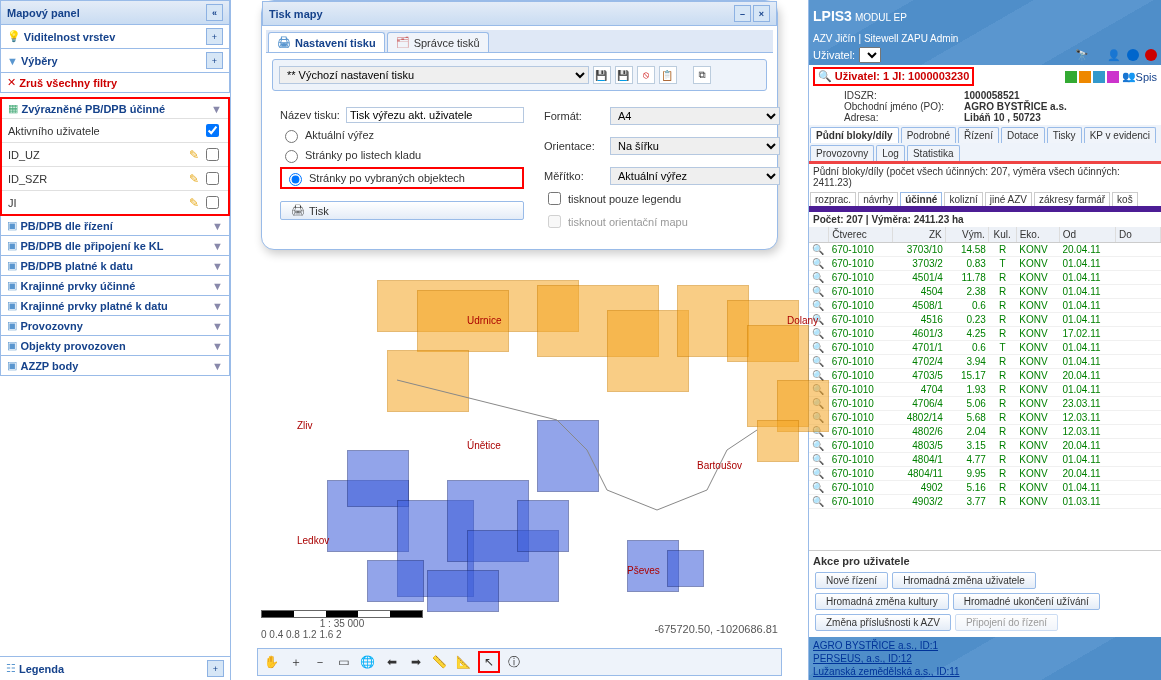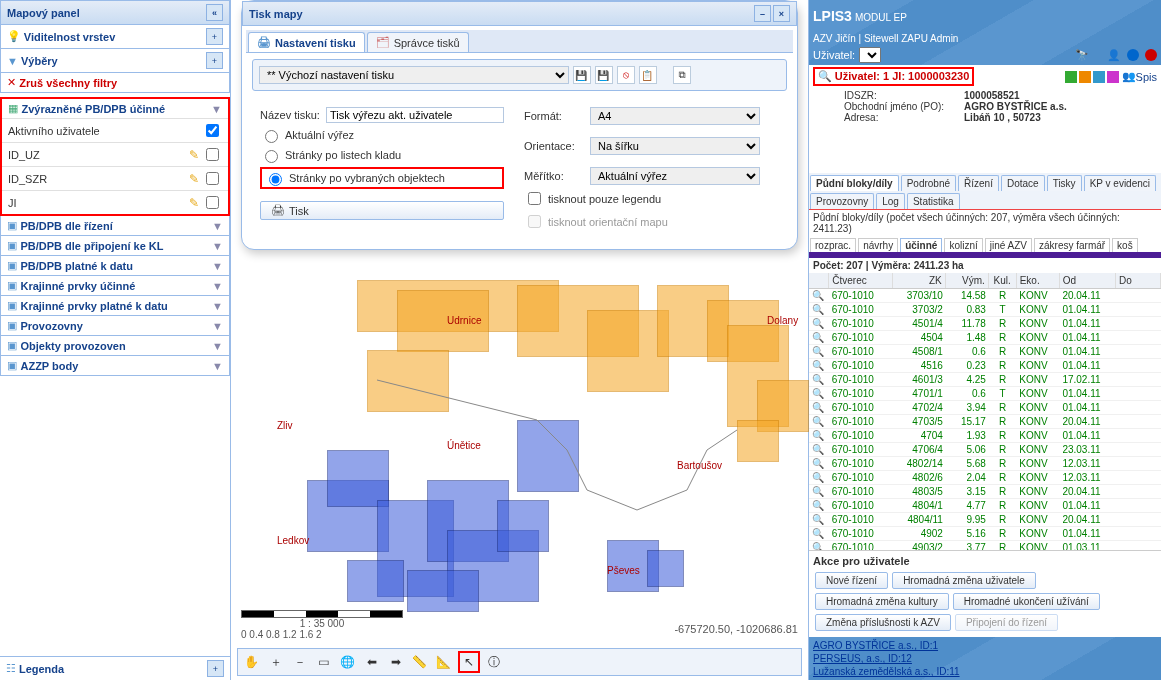--- a/index.html
+++ b/index.html
@@ -1,16 +1,16 @@
 <!DOCTYPE html>
 <html><head>
 <meta charset="utf-8">
 <style>
 html,body{margin:0;padding:0;font-family:Tahoma,Arial,sans-serif;font-size:11px;color:#333;background:#fff;width:1161px;height:680px;overflow:hidden;}
-.row{display:flex;}
+.row{display:flex;gap:20px;}
 .col{display:flex;flex-direction:column;}
 .panel-hdr{background:linear-gradient(#e4ecf7,#c9dcf2);border:1px solid #99bbe8;padding:3px 6px;display:flex;align-items:center;font-weight:bold;color:#15428b;}
 .panel-hdr .sp{flex:1;}
 .ibtn{width:15px;height:15px;border:1px solid #8db2e3;background:#d6e6f6;display:inline-flex;align-items:center;justify-content:center;font-size:9px;color:#15428b;margin-left:2px;cursor:pointer;}
 .left{width:230px;flex-shrink:0;border-right:1px solid #99bbe8;}
 .sect{border:1px solid #99bbe8;border-top:none;}
 .sect-h{padding:3px 6px;display:flex;align-items:center;cursor:pointer;}
 .sect-h .sp{flex:1;}
 .sect-title{color:#15428b;font-weight:bold;}
 .warn .sect-title{color:#c00;}
@@ -51,21 +51,21 @@
 .right{width:352px;flex-shrink:0;border-left:1px solid #99bbe8;}
 .testbg{background:repeating-linear-gradient(-30deg,#4f8ec9 0 60px,#5a96cf 60px 120px);color:#fff;}
 .r-hdr{padding:8px 4px;font-weight:bold;}
 .r-sub{padding:1px 4px;font-size:10px;}
 .r-sel{display:flex;align-items:center;gap:4px;padding:2px 4px;}
 .r-sel select{font-size:11px;}
 .r-sel .sp{flex:1;}
 .info{padding:2px 4px;background:#fff;}
 .info .line{display:flex;font-size:10px;padding-left:31px;}
 .info .line .k{width:120px;}
-.rtabs{display:flex;flex-wrap:wrap;border-bottom:1px solid #ef4444;background:#eef3fa;margin-top:48px;}
+.rtabs{display:flex;flex-wrap:wrap;border-bottom:3px solid #ef4444;background:#eef3fa;}
 .rtab{padding:2px 5px;border:1px solid #99bbe8;border-bottom:none;margin:2px 1px 0 1px;border-radius:2px 2px 0 0;font-size:10px;background:#f0f4fa;cursor:pointer;}
 .rtab.on{background:#fff;font-weight:bold;}
 .subtabs{display:flex;border-bottom:6px solid #4c1d95;background:#fff;}
 .subtab{padding:1px 4px;margin:2px 1px 0 1px;border:1px solid #ccc;border-bottom:none;font-size:10px;cursor:pointer;}
 .subtab.on{font-weight:bold;background:#fff;border-color:#99bbe8;}
 .gridhdr{display:flex;background:#edf1f7;border-bottom:1px solid #ccc;font-size:10px;}
 .gridhdr>div{padding:2px 3px;border-right:1px solid #ddd;}
 .gridrow{display:flex;font-size:10px;color:#008000;border-bottom:1px solid #f0f0f0;}
 .gridrow>div{padding:1px 3px;}
 .c0{width:14px;text-align:center;}
@@ -387,21 +387,21 @@
           <div class="c3">11.78</div>
           <div class="c4">R</div>
           <div class="c5">KONV</div>
           <div class="c6">01.04.11</div>
           <div class="c7"></div>
         </div>
         <div class="gridrow">
           <div class="c0"><span style="color:#888;cursor:pointer;">🔍</span></div>
           <div class="c1">670-1010</div>
           <div class="c2">4504</div>
-          <div class="c3">1.48</div>
+          <div class="c3">2.38</div>
           <div class="c4">R</div>
           <div class="c5">KONV</div>
           <div class="c6">01.04.11</div>
           <div class="c7"></div>
         </div>
         <div class="gridrow">
           <div class="c0"><span style="color:#888;cursor:pointer;">🔍</span></div>
           <div class="c1">670-1010</div>
           <div class="c2">4508/1</div>
           <div class="c3">0.6</div>

